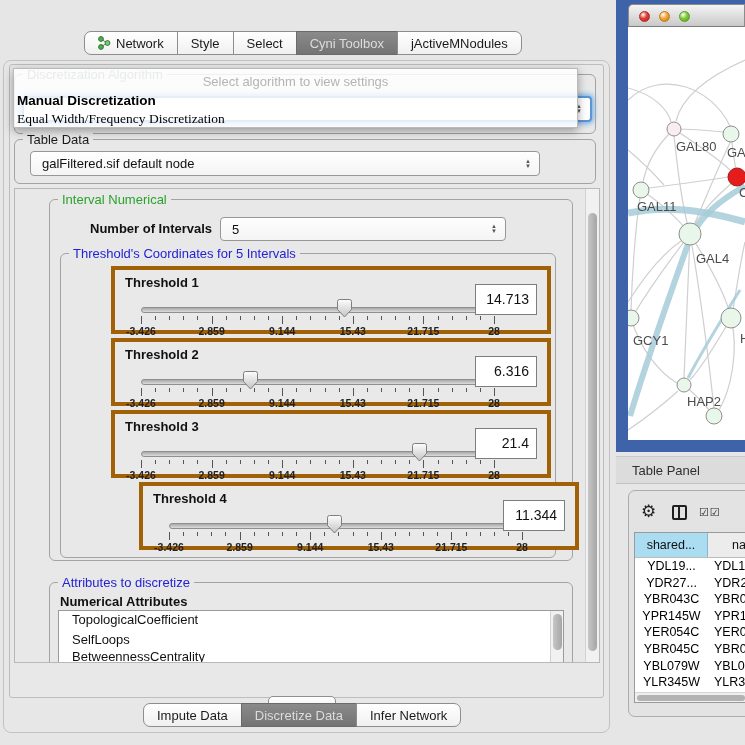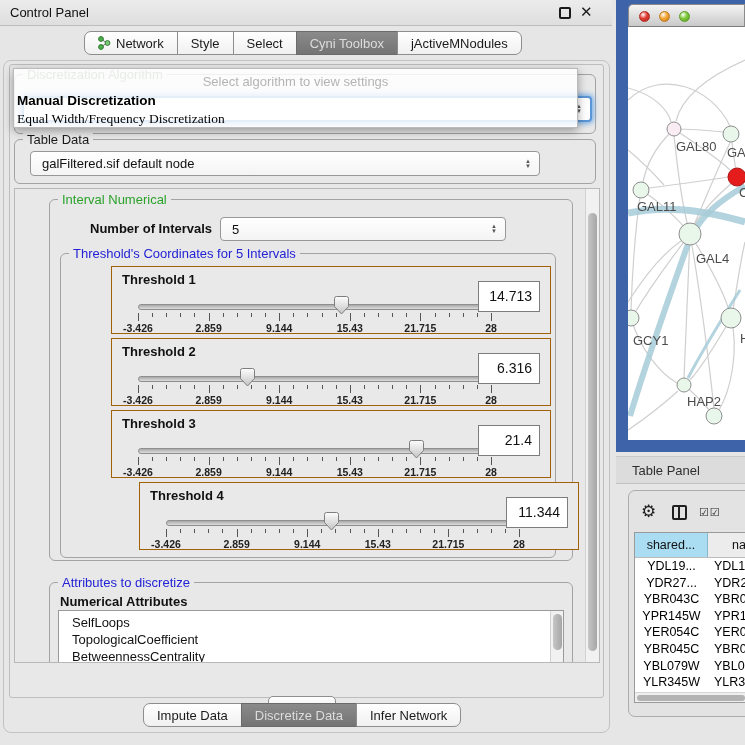--- a/index.html
+++ b/index.html
@@ -60,21 +60,21 @@
   
   .scrollpane { position:absolute; left:14px; top:188px; width:586px; height:475px;
     border:1px solid #b8b8b8; background:#e8e8e8; overflow:hidden; }
   .vscroll-track { position:absolute; top:0; bottom:0; right:0; width:14px;
     background:#f1f1f1; border-left:1px solid #d2d2d2; }
   .vthumb { position:absolute; left:2px; width:9px; border-radius:5px;
     background:linear-gradient(90deg,#c6c6c6,#a6a6a6); }
 
   
   .thr-box { position:absolute; left:50px; width:440px; height:68px;
-    border:1px solid #a16207; background:#e9e9e9; }
+    border:4px solid #a16207; background:#e9e9e9; }
   .thr-label { position:absolute; left:10px; top:5px; font-size:13px; font-weight:bold; color:#111; }
   .slider-zone { position:absolute; left:26px; top:0; width:353px; height:68px; }
   .track { position:absolute; left:0; right:0; top:37px; height:6px; border-radius:3px;
     background:linear-gradient(#a9a9a9,#dcdcdc); border:1px solid #8f8f8f; }
   .thumb { position:absolute; top:29px; width:15px; height:19px; cursor:pointer; }
   .tickrow { position:absolute; left:0; right:0; top:46px; height:9px; }
   .tick { position:absolute; top:0; width:1px; background:#555; }
   .tick.major { height:8px; }
   .tick.minor { height:4px; }
   .ticklabels { position:absolute; left:0; right:0; top:55px; height:11px; }
@@ -124,25 +124,20 @@
   .tp-hscroll { position:absolute; left:0; right:0; bottom:0; height:10px; background:#efefef; border-top:1px solid #d5d5d5; }
   .tp-hthumb { position:absolute; left:2px; top:2px; width:108px; height:6px; border-radius:3px; background:#b3b3b3; }
 
   .netlabel { font-size:13px; fill:#4c4c4c; }
 </style>
 </head>
 <body>
 
 <div id="page">
 
-  <div class="cp-titlebar">
-    <span class="cp-title">Control Panel</span>
-    <span class="float-ic"></span>
-    <span class="close-ic">✕</span>
-  </div>
 
   <div class="segbar" id="top-tabs" style="left:84px; top:31px;">
       <div class="seg">
         <svg class="neticon" viewBox="0 0 13 14">
           <line x1="3" y1="3" x2="9" y2="7" stroke="#777" stroke-width="1"></line>
           <line x1="3" y1="11" x2="9" y2="7" stroke="#777" stroke-width="1"></line>
           <circle cx="3" cy="3" r="2.4" fill="#4cae4c" stroke="#2d7a2d"></circle>
           <circle cx="3" cy="11" r="2.4" fill="#4cae4c" stroke="#2d7a2d"></circle>
           <circle cx="9.5" cy="7" r="2.4" fill="#7ec97e" stroke="#2d7a2d"></circle>
         </svg>
@@ -418,22 +413,22 @@
               <div class="thr-value">11.344</div>
             </div>
           </div>
       </div>
     </div>
 
     <div class="group" style="left:34px; top:393px; width:524px; height:90px;">
       <span class="group-title gt-blue">Attributes to discretize</span>
       <div style="position:absolute; left:10px; top:11px; font-size:13px; font-weight:bold; color:#111;">Numerical Attributes</div>
       <div class="attr-list" style="left:8px; top:27px; width:506px; height:60px;" id="attr-list">
-        <div class="attr-item" style="padding-top: 3px;">SelfLoops</div>
-          <div class="attr-item" style="padding-top: 0px;">TopologicalCoefficient</div>
+        <div class="attr-item" style="padding-top: 0px;">TopologicalCoefficient</div>
+          <div class="attr-item" style="padding-top: 3px;">SelfLoops</div>
           <div class="attr-item" style="padding-top: 0px;">BetweennessCentrality</div>
           <div class="vscroll-track" style="width:13px;">
           <div class="vthumb" style="top:3px; height:36px;"></div>
         </div>
       </div>
     </div>
 
     <div class="vscroll-track">
       <div class="vthumb" style="top:24px; height:438px;"></div>
     </div>

